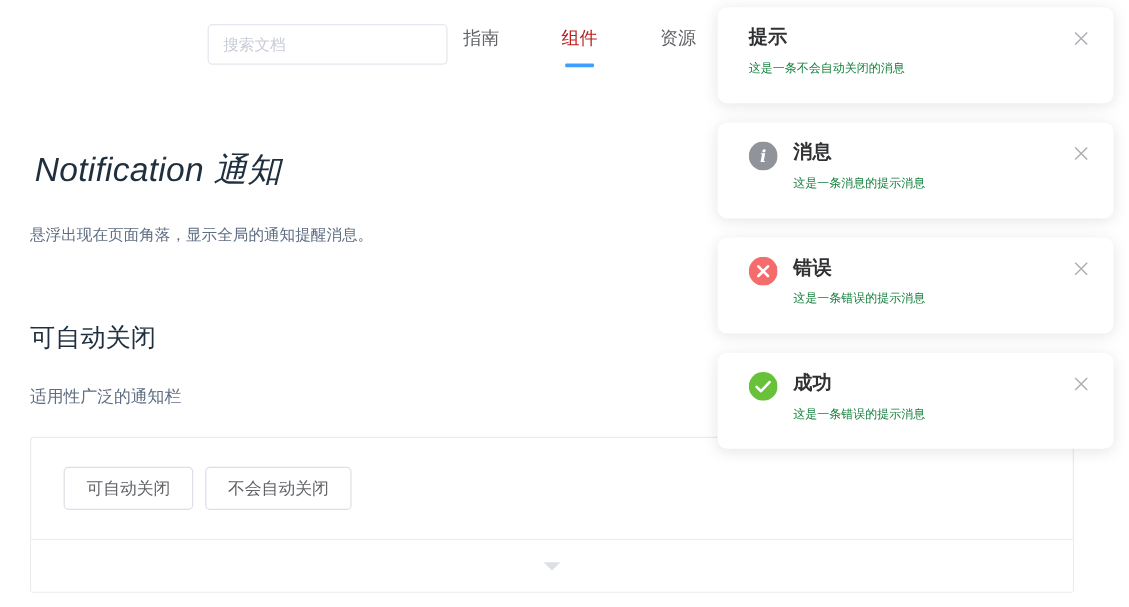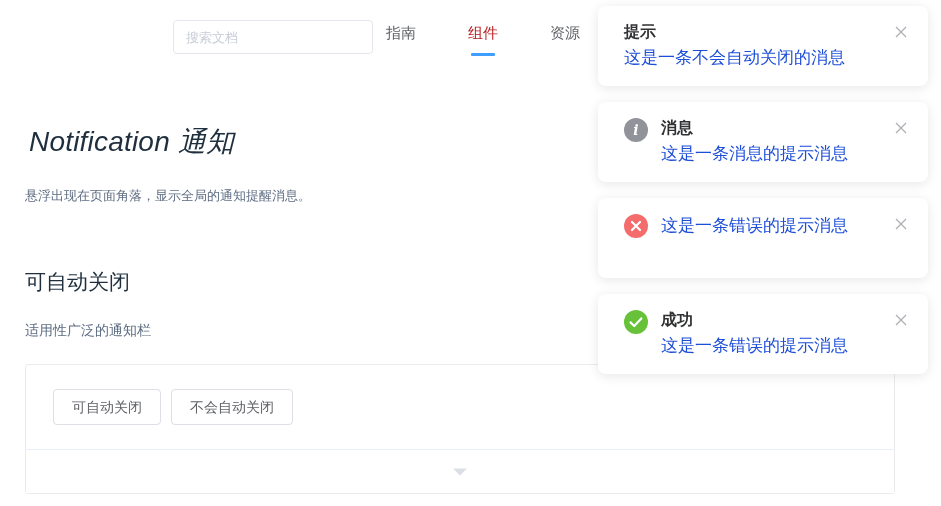--- a/index.html
+++ b/index.html
@@ -192,22 +192,22 @@
   .notif-icon svg { display: block; }
   .notif-body { flex: 1 1 auto; min-width: 0; padding-right: 18px; }
   .notif-title {
     font-size: 16px;
     font-weight: bold;
     color: #303133;
     line-height: 24px;
     margin: 0;
   }
   .notif-text {
-    font-size: 17px;
-    color: #1d4ed8;
+    font-size: 10px;
+    color: #15803d;
     line-height: 24px;
     margin: 2px 0 0 0;
   }
   .notif-close {
     position: absolute;
     top: 18px;
     right: 19px;
     width: 16px;
     height: 16px;
     cursor: pointer;
@@ -287,20 +287,21 @@
   </div>
 
   <div class="notification">
     <span class="notif-icon">
       <svg width="24" height="24" viewBox="0 0 24 24" aria-hidden="true">
         <circle cx="12" cy="12" r="12" fill="#f56c6c"></circle>
         <path d="M8 8 L16 16 M16 8 L8 16" stroke="#ffffff" stroke-width="2.2" stroke-linecap="round" fill="none"></path>
       </svg>
     </span>
     <div class="notif-body">
+      <p class="notif-title">错误</p>
       <p class="notif-text">这是一条错误的提示消息</p>
     </div>
     <span class="notif-close">
       <svg width="16" height="16" viewBox="0 0 16 16" aria-hidden="true">
         <path d="M3 3 L13 13 M13 3 L3 13" stroke="currentColor" stroke-width="1.2" fill="none"></path>
       </svg>
     </span>
   </div>
 
   <div class="notification">

